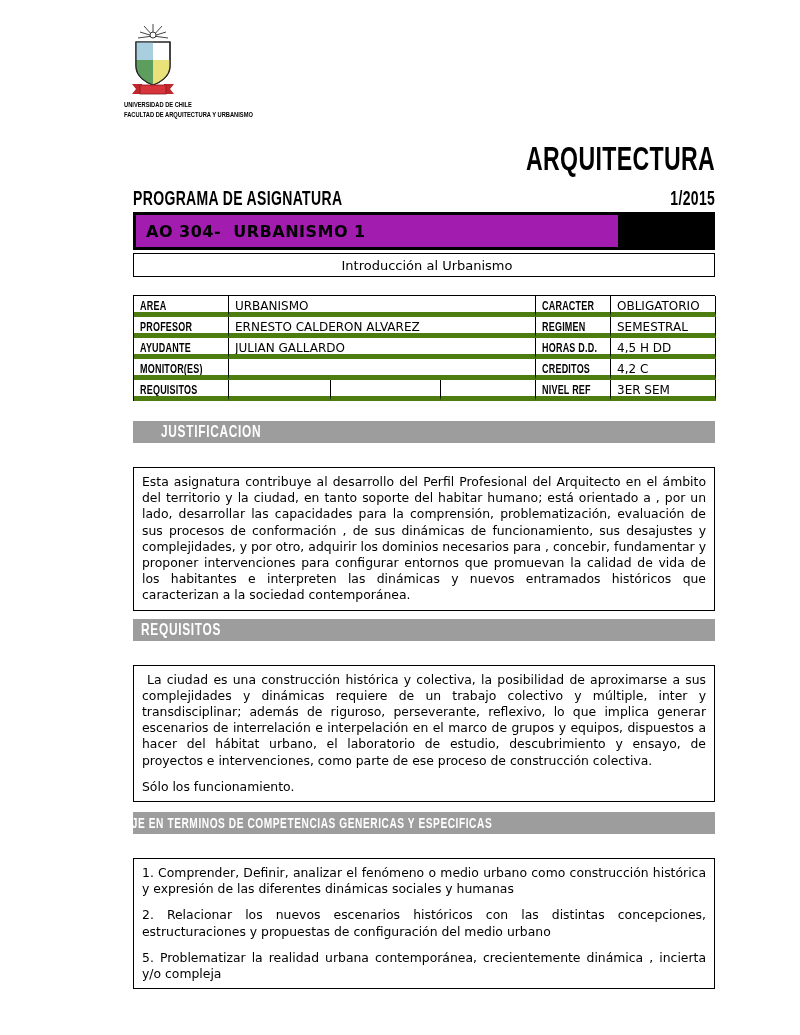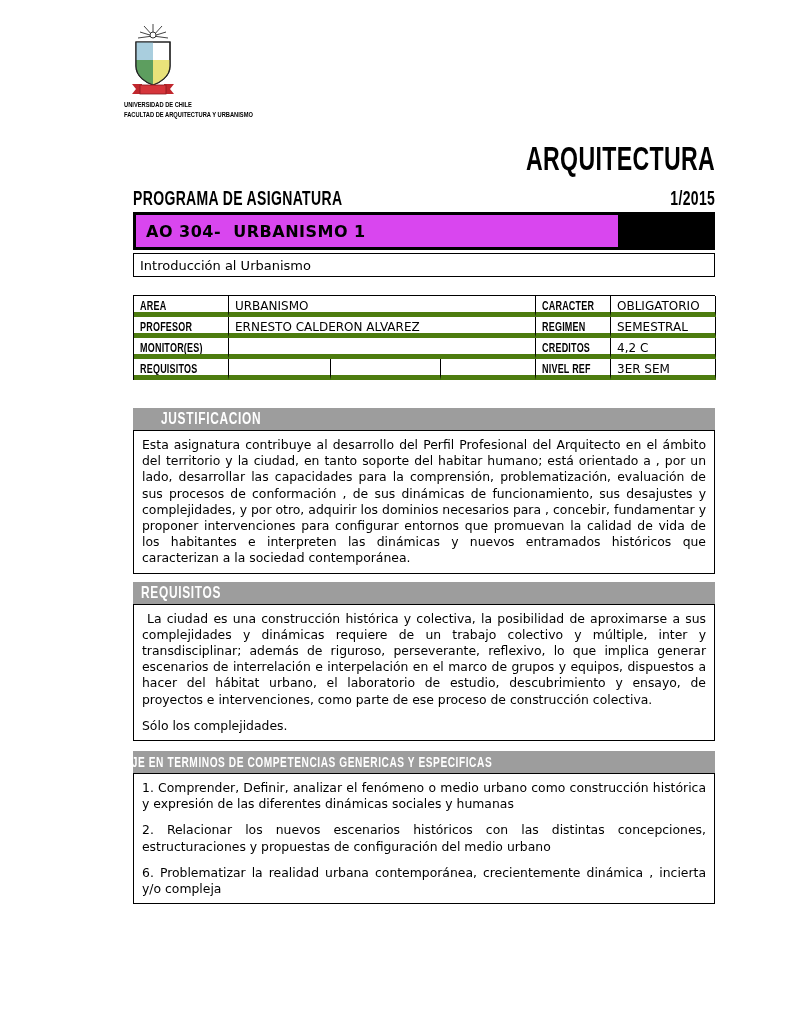--- a/index.html
+++ b/index.html
@@ -39,56 +39,56 @@
     display:flex; justify-content:space-between; align-items:flex-start;
     margin-top:10px; height:24px; line-height:24px;
   }
   .prog-row .cond { font-size:20px; }
 
   .course-bar {
     margin-top:2px; height:38px; background:#000; position:relative;
   }
   .course-inner {
     position:absolute; left:3px; top:3px; bottom:3px; width:482px;
-    background:#d946ef; display:flex; align-items:center; padding-left:10px;
+    background:#a21caf; display:flex; align-items:center; padding-left:10px;
   }
   .course-inner span {
     font-weight:bold; font-size:16px; letter-spacing:0.5px; color:#000;
   }
 
   .subtitle-box {
     margin-top:3px; border:1px solid #000; height:24px;
-    display:flex; align-items:center; padding-left:6px; font-size:13px;
+    display:flex; align-items:center; padding-left:6px; font-size:13px;justify-content:center;
   }
 
   
   .info-table { margin-top:18px; border-top:1px solid #000; border-left:1px solid #000; font-size:12px; }
   .t-row { display:grid; grid-template-columns:95px 307px 75px 105px; }
   .t-row.split { grid-template-columns:95px 102px 110px 95px 75px 105px; }
   .t-cell {
     border-right:1px solid #000; border-bottom:5px solid #4d7c0f;
     height:21px; line-height:20px; padding-left:6px; overflow:hidden; white-space:nowrap;
   }
   .t-label .cond { font-size:12.5px; transform:scaleX(0.72); letter-spacing:0.3px; }
   .t-value { font-size:12px; }
 
   
   .sec-bar {
     background:#9d9d9d; height:22px; color:#fff;
     display:flex; align-items:center; padding-left:8px; overflow:hidden;
   }
   .sec-bar .cond { font-size:17px; color:#fff; letter-spacing:1px; }
   .sec-bar.small .cond { font-size:14.5px; letter-spacing:0.8px; }
-  .mt20 { margin-top:28px;padding-left:28px; }
+  .mt20 { margin-top:20px;padding-left:28px; }
   .mt8  { margin-top:8px; }
   .mt10 { margin-top:10px;justify-content:flex-end; }
 
   .sec-box {
     border:1px solid #000; padding:6px 8px; font-size:12.4px;
-    line-height:16.2px; text-align:justify;
+    line-height:16.2px; text-align:justify;margin-top:24px;
   }
   .sec-box p { margin:0 0 10px 0; }
   .sec-box p:last-child { margin-bottom:0; }
   .sec-box p.indent { text-indent:5px; }
 </style>
 </head>
 <body>
 
 <div class="page">
 
@@ -152,20 +152,26 @@
         <div class="t-cell t-label"><span class="cond">CARACTER</span></div>
         <div class="t-cell t-value">OBLIGATORIO</div>
       </div>
       <div class="t-row">
         <div class="t-cell t-label"><span class="cond">PROFESOR</span></div>
         <div class="t-cell t-value">ERNESTO CALDERON ALVAREZ</div>
         <div class="t-cell t-label"><span class="cond">REGIMEN</span></div>
         <div class="t-cell t-value">SEMESTRAL</div>
       </div>
       <div class="t-row">
+        <div class="t-cell t-label"><span class="cond">AYUDANTE</span></div>
+        <div class="t-cell t-value">JULIAN GALLARDO</div>
+        <div class="t-cell t-label"><span class="cond">HORAS D.D.</span></div>
+        <div class="t-cell t-value">4,5 H DD</div>
+      </div>
+      <div class="t-row">
         <div class="t-cell t-label"><span class="cond">MONITOR(ES)</span></div>
         <div class="t-cell t-value"></div>
         <div class="t-cell t-label"><span class="cond">CREDITOS</span></div>
         <div class="t-cell t-value">4,2 C</div>
       </div>
       <div class="t-row split">
         <div class="t-cell t-label"><span class="cond">REQUISITOS</span></div>
         <div class="t-cell t-value"></div>
         <div class="t-cell t-value"></div>
         <div class="t-cell t-value"></div>
@@ -179,26 +185,26 @@
     </div>
     <div class="sec-box">
       <p>Esta asignatura contribuye al desarrollo del Perfil Profesional del Arquitecto en el ámbito del territorio y la ciudad, en tanto soporte del habitar humano; está orientado a , por un lado, desarrollar las capacidades para la comprensión, problematización, evaluación de sus procesos de conformación , de sus dinámicas de funcionamiento, sus desajustes y complejidades, y por otro, adquirir los dominios necesarios para , concebir, fundamentar y proponer intervenciones para configurar entornos que promuevan la calidad de vida de los habitantes e interpreten las dinámicas y nuevos entramados históricos que caracterizan a la sociedad contemporánea.</p>
     </div>
 
     <div class="sec-bar mt8">
       <span class="cond">REQUISITOS</span>
     </div>
     <div class="sec-box">
       <p class="indent">La ciudad es una construcción histórica y colectiva, la posibilidad de aproximarse a sus complejidades y dinámicas requiere de un trabajo colectivo y múltiple, inter y transdisciplinar; además de riguroso, perseverante, reflexivo, lo que implica generar escenarios de interrelación e interpelación en el marco de grupos y equipos, dispuestos a hacer del hábitat urbano, el laboratorio de estudio, descubrimiento y ensayo, de proyectos e intervenciones, como parte de ese proceso de construcción colectiva.</p>
-      <p>Sólo los complejidades.</p>
+      <p>Sólo los funcionamiento.</p>
     </div>
 
     <div class="sec-bar small mt10">
       <span class="cond">RESULTADOS DE APRENDIZAJE EN TERMINOS DE COMPETENCIAS GENERICAS Y ESPECIFICAS</span>
     </div>
     <div class="sec-box">
       <p>1. Comprender, Definir, analizar el fenómeno o medio urbano como construcción histórica y expresión de las diferentes dinámicas sociales y humanas</p>
       <p>2. Relacionar los nuevos escenarios históricos con las distintas concepciones, estructuraciones y propuestas de configuración del medio urbano</p>
-      <p>6. Problematizar la realidad urbana contemporánea, crecientemente dinámica , incierta y/o compleja</p>
+      <p>5. Problematizar la realidad urbana contemporánea, crecientemente dinámica , incierta y/o compleja</p>
     </div>
 
   </div>
 </div>
 
 </body></html>

